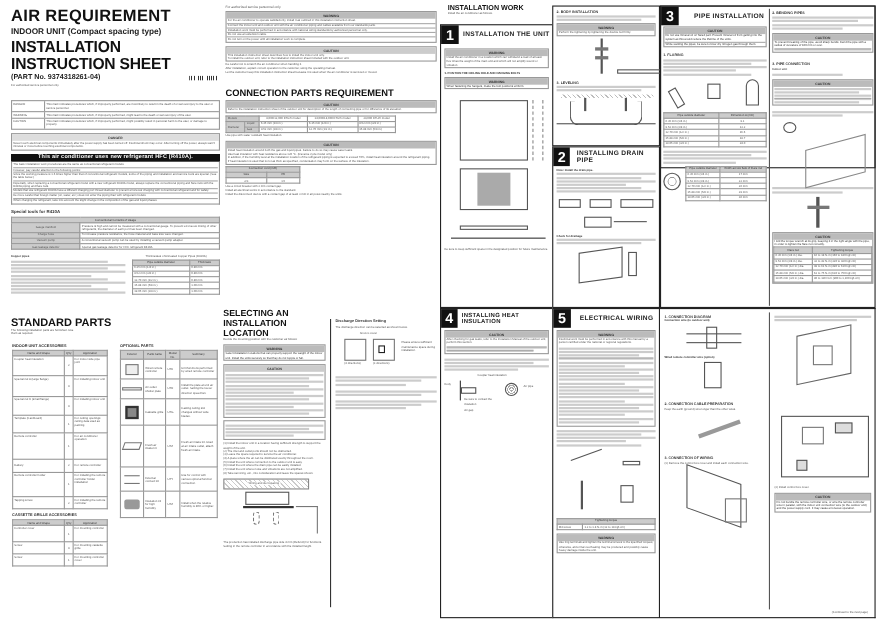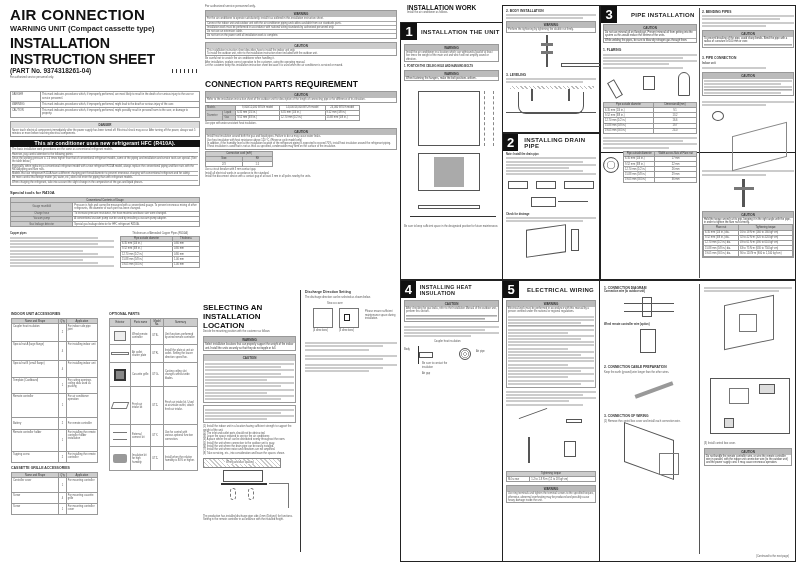--- a/index.html
+++ b/index.html
@@ -22,22 +22,22 @@
 .framed{position:absolute;border:1.6px solid #222;background:#fff}
 .blackbar{background:#111;color:#fff;font-size:5px;font-weight:bold;text-align:center;height:7px;line-height:7px;letter-spacing:0.2px}
 .sub-h{font-size:4px;font-weight:bold;color:#333;margin:2px 0}
 </style>
 </head>
 <body>
 
 <div class="page">
 
   <div class="col" style="left:10px;width:190px;">
-    <div class="h-big" style="font-size:15px;margin-top:6px;letter-spacing:0.3px">AIR CONNECTION</div>
-    <div style="font-size:7.5px;font-weight:bold;margin-top:1px">WARNING UNIT (Compact cassette type)</div>
+    <div class="h-big" style="font-size:15px;margin-top:6px;letter-spacing:0.3px">AIR REQUIREMENT</div>
+    <div style="font-size:7.5px;font-weight:bold;margin-top:1px">INDOOR UNIT (Compact spacing type)</div>
     <div class="h-big" style="font-size:14.5px;margin-top:2px;letter-spacing:-0.2px;transform:scaleX(0.98);transform-origin:left">INSTALLATION INSTRUCTION SHEET</div>
     <div style="display:flex;justify-content:space-between;align-items:center">
       <div style="font-size:6.5px;font-weight:bold">(PART No. 9374318261-04)</div>
       <div style="width:28px;height:4px;background:repeating-linear-gradient(90deg,#333 0 1px,#fff 1px 2px,#333 2px 2.5px,#fff 2.5px 4px)"></div>
     </div>
     <div class="tiny" style="margin-top:2px">For authorized service personnel only.</div>
 
     <div style="margin-top:12px;border:0.6px solid #999">
       <div style="display:flex;border-bottom:0.5px solid #999">
           <div class="tiny" style="width:30px;border-right:0.5px solid #999;padding:1px">DANGER</div>
@@ -135,20 +135,24 @@
           <tr>
                 <td>19.05 mm (3/4 in.)</td>
                 <td>1.00 mm</td>
               </tr>
         </tbody>
           </table>
       </div>
     </div>
   </div>
 
+  <div class="col" style="left:10px;top:288px;width:190px">
+    <div class="h-big" style="font-size:10px">STANDARD PARTS</div>
+    <div class="tiny" style="width:60px">The following installation parts are furnished. Use them as required.</div>
+  </div>
 
   <div class="col" style="left:11px;top:310px;width:87px">
     <div class="sub-h" style="font-size:3.5px">INDOOR UNIT ACCESSORIES</div>
     <table>
       <tbody>
           <tr>
             <th style="width:55%">Name and Shape</th>
             <th>Q'ty</th>
             <th>Application</th>
           </tr>
@@ -353,21 +357,21 @@
             <td style="text-align:center">2/3</td>
             <td style="text-align:center">1.5</td>
           </tr>
     </tbody>
       </table>
     <div class="tiny" style="margin-top:1px">Use a circuit breaker with 3 mm contact gap.</div>
     <div class="tiny">Install all electrical works in accordance to the standard.</div>
     <div class="tiny">Install the disconnect device with a contact gap of at least 3 mm in all poles nearby the units.</div>
   </div>
 
-  <div class="col" style="left:203px;top:303px;width:93px">
+  <div class="col" style="left:203px;top:280px;width:93px">
     <div class="h-big" style="font-size:8px;line-height:9px">SELECTING AN INSTALLATION LOCATION</div>
     <div class="tiny">Decide the mounting position with the customer as follows:</div>
     <div style="border:0.6px solid #999;margin-top:3px">
       <div class="warnbar">WARNING</div>
       <div class="tiny" style="padding:0 1px;color:#333">Select installation locations that can properly support the weight of the indoor unit. Install the units securely so that they do not topple or fall.</div>
     </div>
     <div style="border:0.6px solid #999;margin-top:3px">
       <div class="warnbar" style="background:#ccc">CAUTION</div>
       <div style="padding:1px">
           <div class="line"></div>

